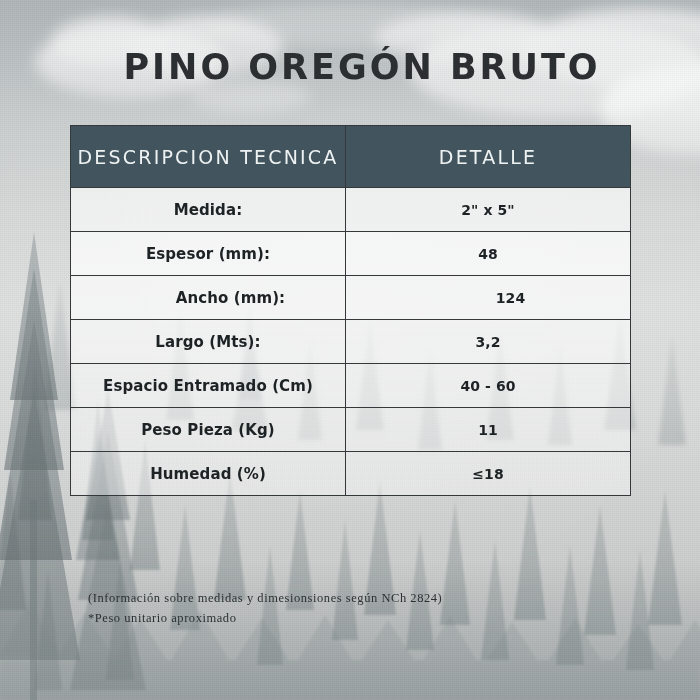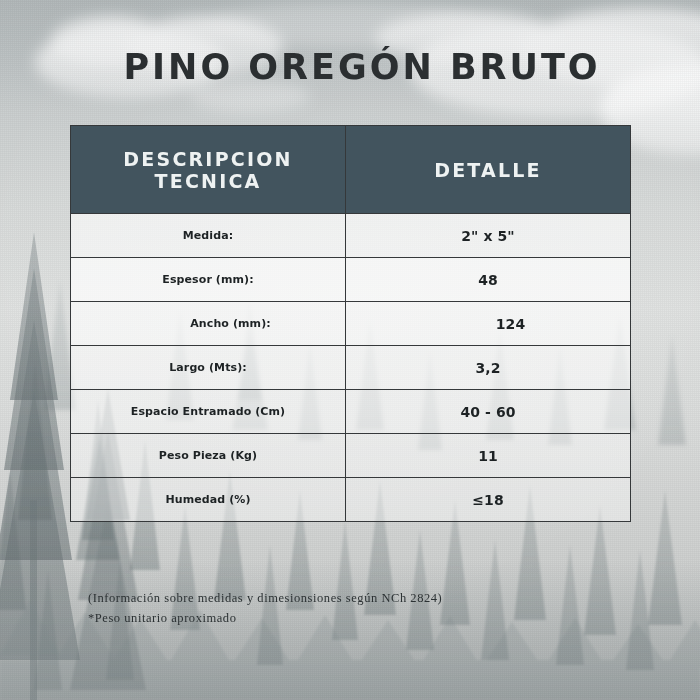--- a/index.html
+++ b/index.html
@@ -92,25 +92,25 @@
     border: 1px solid #35383a;
     text-align: center;
     vertical-align: middle;
   }
   #spec-table col.c-desc { width: 275px; }
   #spec-table col.c-det  { width: 285px; }
 
   
   tr.header-row td {
     background: #42545e;
-    height: 88px;
+    height: 62px;
     color: #eef2f2;
     font-family: "DejaVu Sans", sans-serif;
     font-size: 19px;
-    font-weight: bold;
+    font-weight: normal;
     letter-spacing: 2.2px;
     border-color: #2b3940;
   }
 
   
   tr.linea-row td {
     background: #9db3b2;
     height: 47px;
     color: #23282a;
     font-family: "DejaVu Sans", sans-serif;
@@ -122,21 +122,21 @@
     letter-spacing: 0.4px;
     font-size: 15.5px;
   }
 
   
   tr.data-row td {
     background: rgba(255,255,255,0.60);
     height: 44px;
     color: #1d2224;
     font-family: "DejaVu Sans", sans-serif;
-    font-size: 11px;
+    font-size: 15px;
     font-weight: bold;
     letter-spacing: 0.1px;
   }
   tr.data-row:nth-child(3) td { background: rgba(255,255,255,0.72); }
   tr.data-row:nth-child(4) td { background: rgba(255,255,255,0.66); padding-left: 45px; }
   tr.data-row:nth-child(5) td { background: rgba(255,255,255,0.58); }
   tr.data-row:nth-child(6) td { background: rgba(255,255,255,0.50); }
   tr.data-row:nth-child(7) td { background: rgba(255,255,255,0.44); }
   tr.data-row:nth-child(8) td { background: rgba(255,255,255,0.40); }
   tr.data-row:nth-child(9) td { background: rgba(255,255,255,0.38); margin-left: 28px; }

